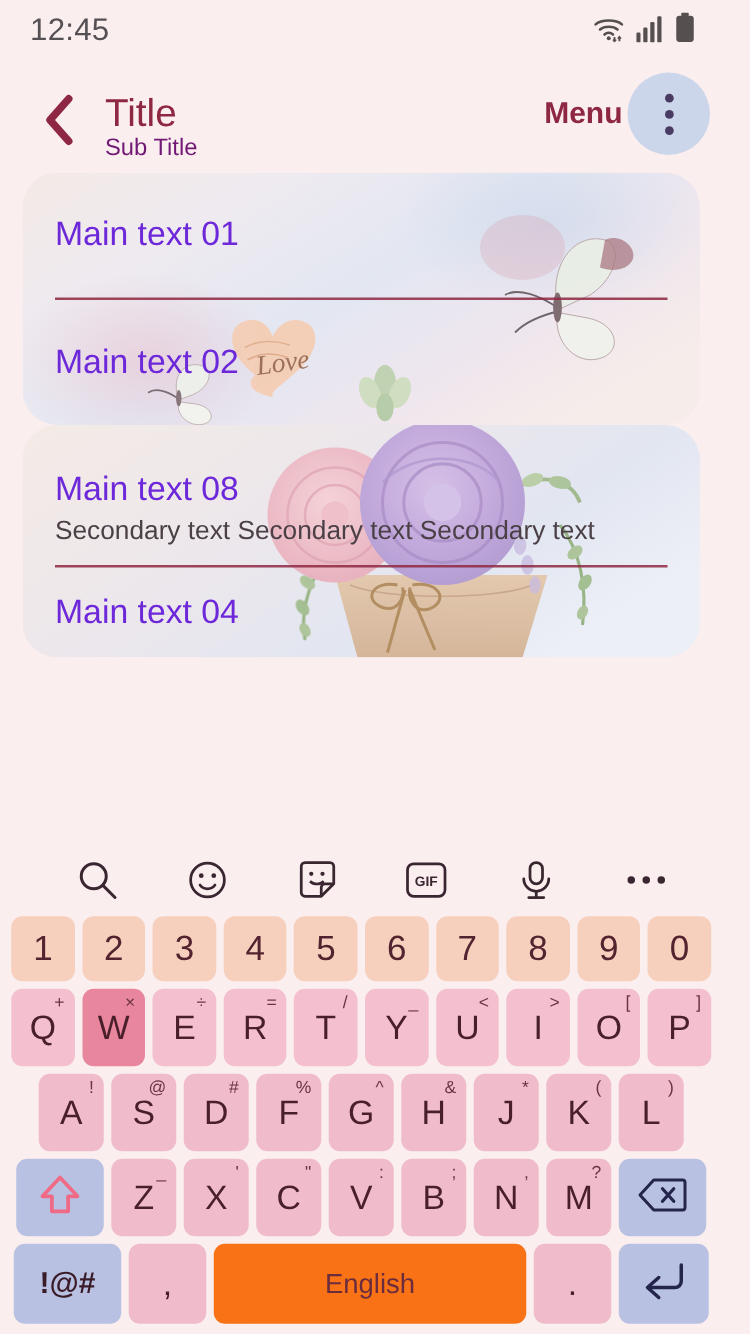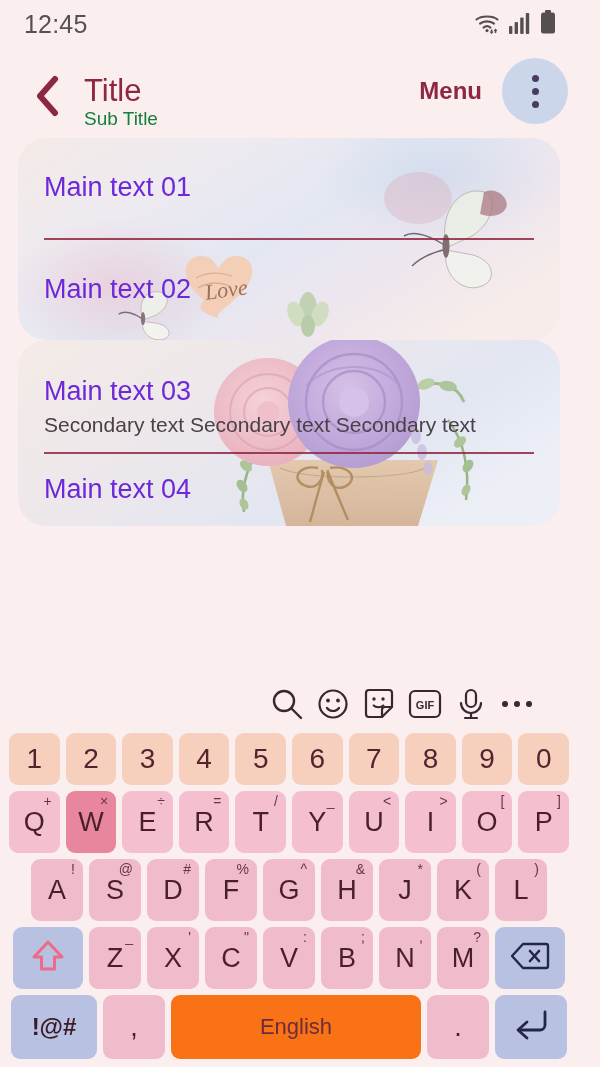--- a/index.html
+++ b/index.html
@@ -24,24 +24,24 @@
   .appbar {
     height: 90px; position: relative;
     display: flex; align-items: flex-start; padding: 8px 0 0 0;
   }
   .back-btn {
     width: 58px; height: 60px; display:flex; align-items:center; justify-content:center;
     margin-left: 18px; margin-top: 12px;
   }
   .titles { margin-left: 8px; margin-top: 18px; }
   .title { font-size: 31px; color: #8e2741; line-height: 1.07; font-weight: 400; }
-  .subtitle { font-size: 19px; color: #15803d; margin-top: 1px; }
+  .subtitle { font-size: 19px; color: #701a75; margin-top: 1px; }
   .appbar-right {
     position: absolute; right: 10px; top: 10px;
-    display: flex; align-items: center; gap: 16px;
+    display: flex; align-items: center; gap: 0;
   }
   .menu-label { font-size: 24px; color: #8e2741; font-weight: 700; margin-right: 4px; }
   .menu-circle {
     width: 66px; height: 66px; border-radius: 50%;
     background: #ccd6ea; display:flex; align-items:center; justify-content:center;
     flex-direction: column; gap: 5px;
   }
   .menu-dot { width: 7px; height: 7px; border-radius: 50%; background: #4a3b63; }
 
   
@@ -61,21 +61,21 @@
     padding: 27px 0 24px 42px;
   }
 
   
   .keyboard {
     position:absolute; left:0; right:0; bottom:0;
     background: #fbeeee; padding: 0 0 8px 0;
   }
   .kb-toolbar {
     height: 58px; display:flex; align-items:center;
-    justify-content: flex-end; padding: 0 38px 0 32px; margin-left: 23px;
+    justify-content: space-between; padding: 0 38px 0 32px; margin-left: 23px;
   }
   .kb-tool { width: 46px; height: 46px; display:flex; align-items:center; justify-content:center; }
   .kb-row { display:flex; justify-content:center; align-items:center; margin-bottom: 6px; padding: 0 6px; }
   .key {
     position: relative; border-radius: 9px;
     display:flex; align-items:center; justify-content:center;
     color: #4a1f2c; user-select:none;
   }
   .key .sup {
     position:absolute; top: 3px; right: 8px;
@@ -302,21 +302,21 @@
 
           <g opacity="0.8" fill="#c9bce0">
             <ellipse cx="398" cy="96" rx="5" ry="8"></ellipse>
             <ellipse cx="404" cy="112" rx="5" ry="8"></ellipse>
             <ellipse cx="410" cy="128" rx="4.5" ry="7"></ellipse>
           </g>
         </svg>
       </div>
       <div class="card-inner">
         <div class="row" style="height:112px;padding-top:22px;">
-          <div class="main-text">Main text 03</div>
+          <div class="main-text">Main text 08</div>
           <div class="sec-text">Secondary text Secondary text Secondary text</div>
         </div>
         <div class="divider"></div>
         <div class="row" style="height:72px;">
           <div class="main-text">Main text 04</div>
         </div>
       </div>
     </div>
   </div>
 

